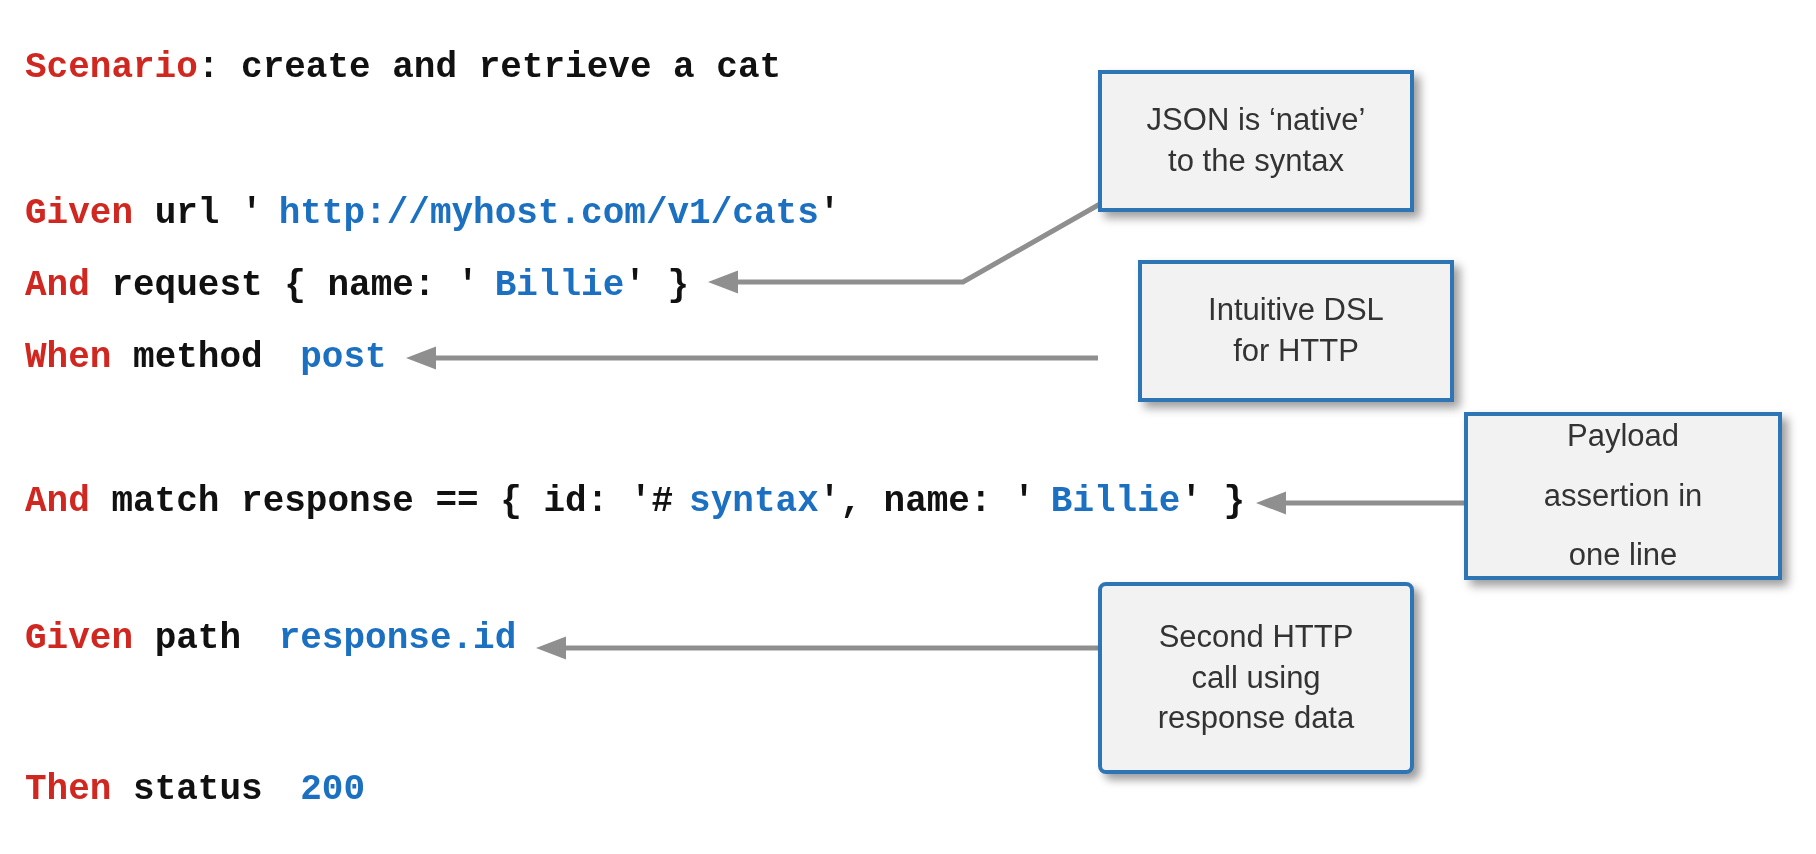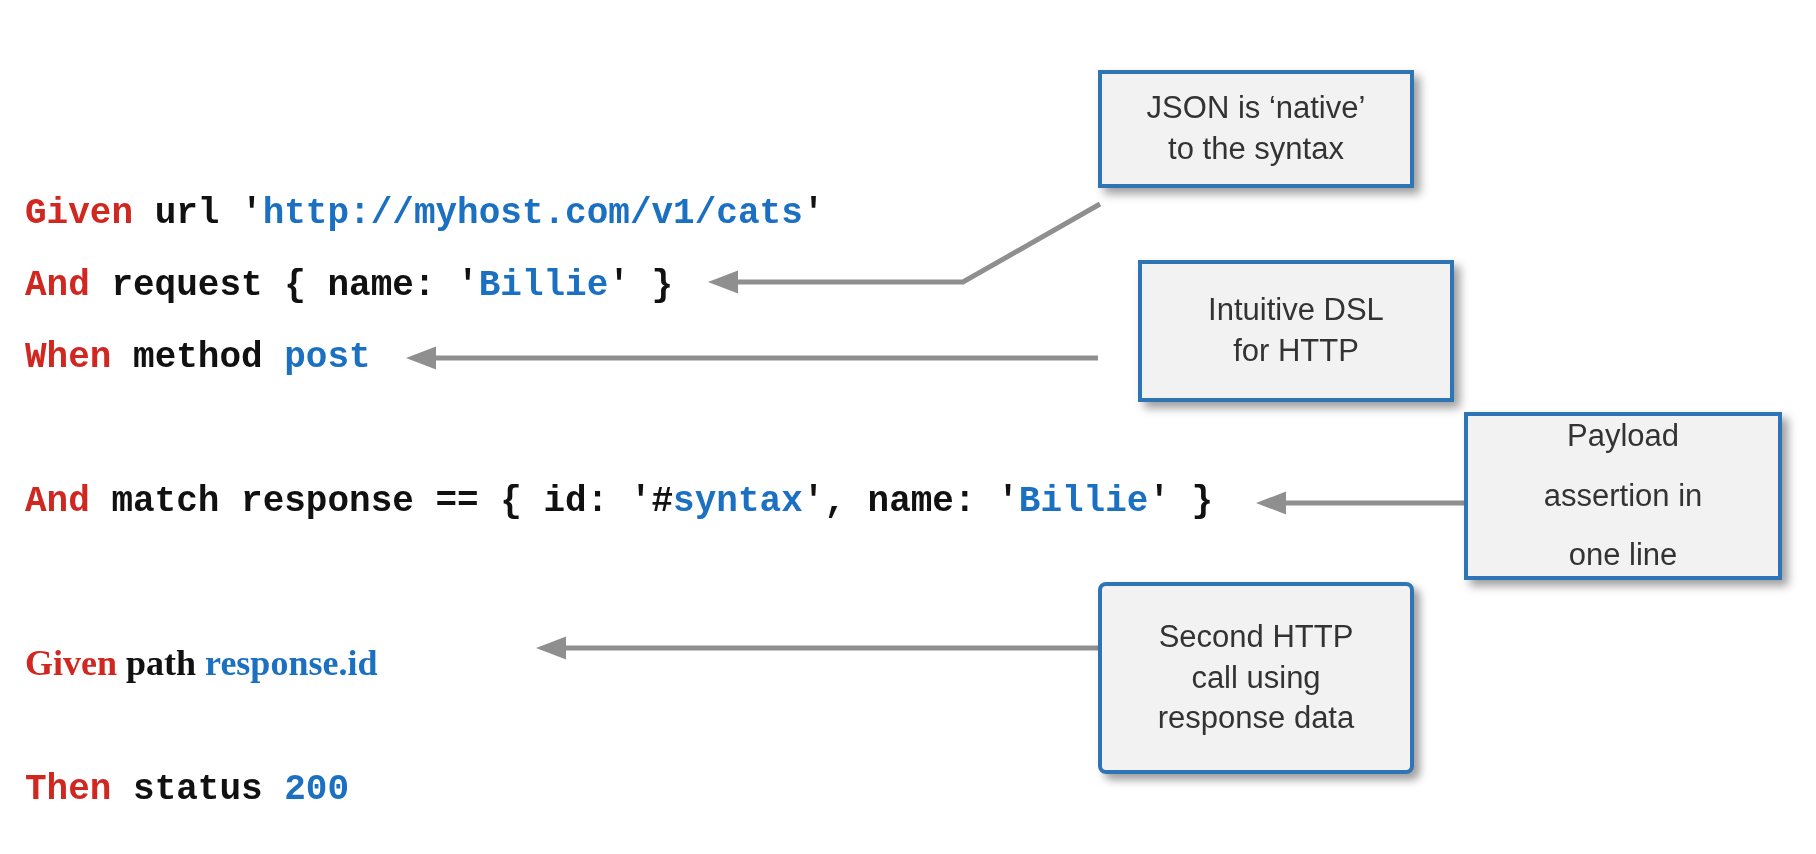--- a/index.html
+++ b/index.html
@@ -13,21 +13,21 @@
   .arrows-layer{position:absolute;left:0;top:0;width:1816px;height:854px;}
   .code-block{position:absolute;left:0;top:0;width:100%;height:100%;}
   .code-line{
     position:absolute;left:25px;
     font-family:"Liberation Mono","DejaVu Sans Mono",monospace;
     font-weight:bold;font-size:36px;line-height:44px;
     white-space:pre;color:var(--code,#111);
   }
   .seg-kw{color:var(--kw,#d02721);}
   .seg-pl{color:var(--code,#111);}
-  .seg-val{color:var(--val,#1b70c1);}
+  .seg-val{color:var(--val,#1b70c1);margin-left:16px;}
   .callout{
     position:absolute;
     background:var(--box-bg,#f2f2f2);
     border:4px solid var(--box-border,#2e75b6);
     box-shadow:6px 6px 9px rgba(0,0,0,.38);
     display:flex;flex-direction:column;justify-content:center;align-items:center;
     text-align:center;
     font-size:31px;line-height:1.32;color:#333;
     box-sizing:border-box;
   }
@@ -41,29 +41,30 @@
       <polyline points="1100,204 963,282 736,282" fill="none" stroke="#8f8f8f" stroke-width="5"></polyline>
       <polygon points="708,282 738,270.5 738,293.5" fill="#8f8f8f"></polygon>
       <polyline points="1098,358 434,358" fill="none" stroke="#8f8f8f" stroke-width="5"></polyline>
       <polygon points="406,358 436,346.5 436,369.5" fill="#8f8f8f"></polygon>
       <polyline points="1466,503 1284,503" fill="none" stroke="#8f8f8f" stroke-width="5"></polyline>
       <polygon points="1256,503 1286,491.5 1286,514.5" fill="#8f8f8f"></polygon>
       <polyline points="1098,648 564,648" fill="none" stroke="#8f8f8f" stroke-width="5"></polyline>
       <polygon points="536,648 566,636.5 566,659.5" fill="#8f8f8f"></polygon>
     </svg>
   <div class="code-block">
+      <div class="code-line" style="top: 46px;"><span class="seg-kw">Scenario</span><span class="seg-pl">: create and retrieve a cat</span></div>
       <div class="code-line" style="top: 192px;"><span class="seg-kw">Given</span><span class="seg-pl"> url '</span><span class="seg-val">http://myhost.com/v1/cats</span><span class="seg-pl">'</span></div>
       <div class="code-line" style="top: 264px;"><span class="seg-kw">And</span><span class="seg-pl"> request { name: '</span><span class="seg-val">Billie</span><span class="seg-pl">' }</span></div>
       <div class="code-line" style="top: 336px;"><span class="seg-kw">When</span><span class="seg-pl"> method </span><span class="seg-val">post</span></div>
       <div class="code-line" style="top: 480px;"><span class="seg-kw">And</span><span class="seg-pl"> match response == { id: '#</span><span class="seg-val">syntax</span><span class="seg-pl">', name: '</span><span class="seg-val">Billie</span><span class="seg-pl">' }</span></div>
-      <div class="code-line" style="top: 641px; font-family: Liberation Serif, serif;"><span class="seg-kw">Given</span><span class="seg-pl"> path </span><span class="seg-val">response.id</span></div>
+      <div class="code-line" style="top: 617px;"><span class="seg-kw">Given</span><span class="seg-pl"> path </span><span class="seg-val">response.id</span></div>
       <div class="code-line" style="top: 768px;"><span class="seg-kw">Then</span><span class="seg-pl"> status </span><span class="seg-val">200</span></div>
     </div>
   <div>
-      <div class="callout" style="left: 1098px; top: 70px; width: 316px; height: 118px; color: rgb(51, 51, 51);">
+      <div class="callout" style="left: 1098px; top: 70px; width: 316px; height: 142px; color: rgb(51, 51, 51);">
         <div class="callout-line">JSON is ‘native’</div>
         <div class="callout-line">to the syntax</div>
       </div>
       <div class="callout" style="left: 1098px; top: 260px; width: 316px; height: 142px; color: rgb(51, 51, 51); margin-left: 40px;">
         <div class="callout-line">Intuitive DSL</div>
         <div class="callout-line">for HTTP</div>
       </div>
       <div class="callout" style="left: 1464px; top: 412px; width: 318px; height: 168px; color: rgb(51, 51, 51); justify-content: space-between;">
         <div class="callout-line">Payload</div>
         <div class="callout-line">assertion in</div>

